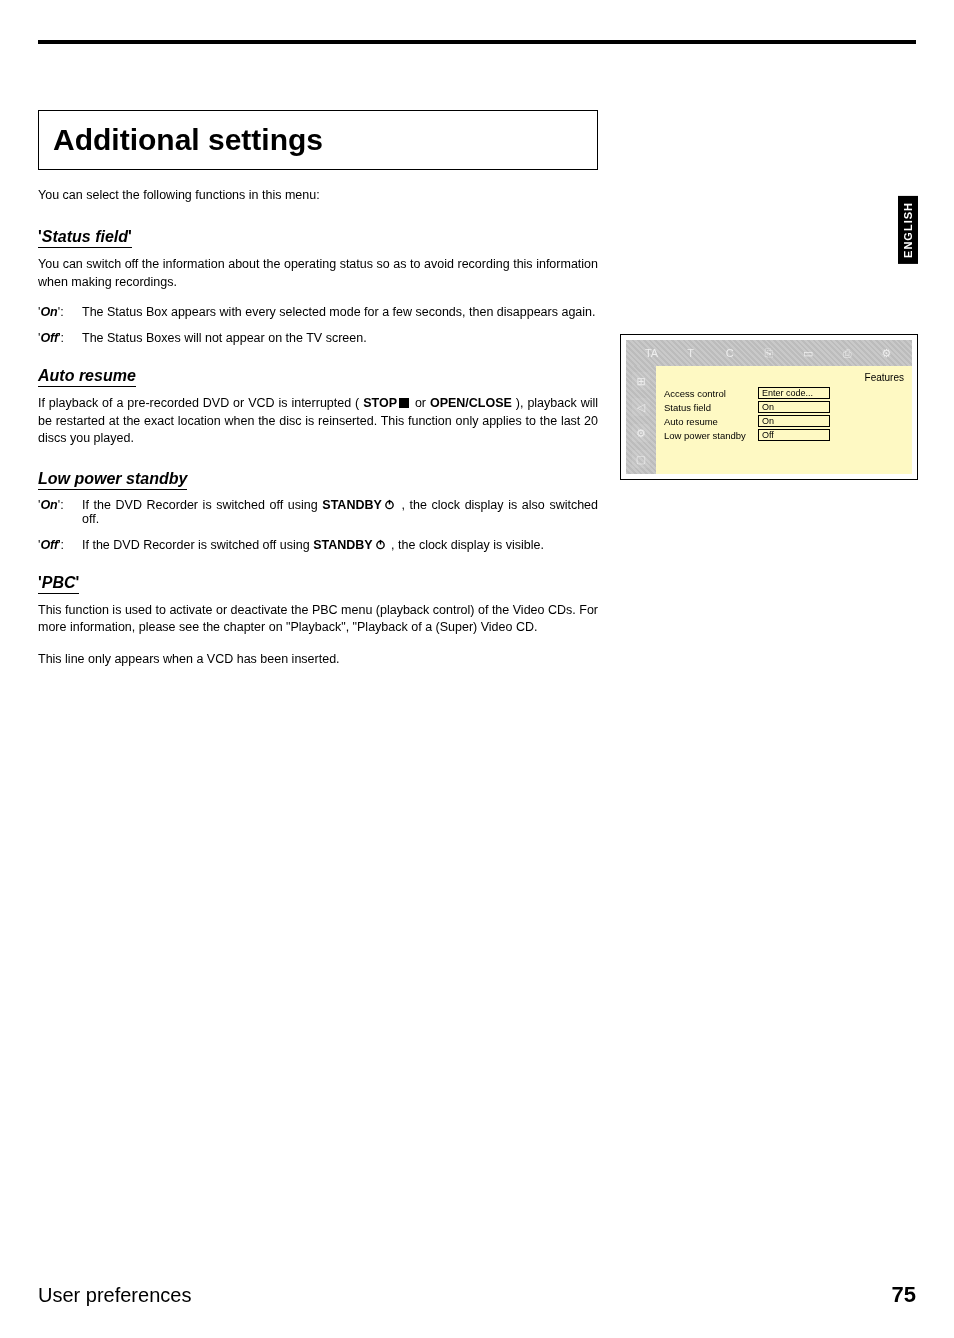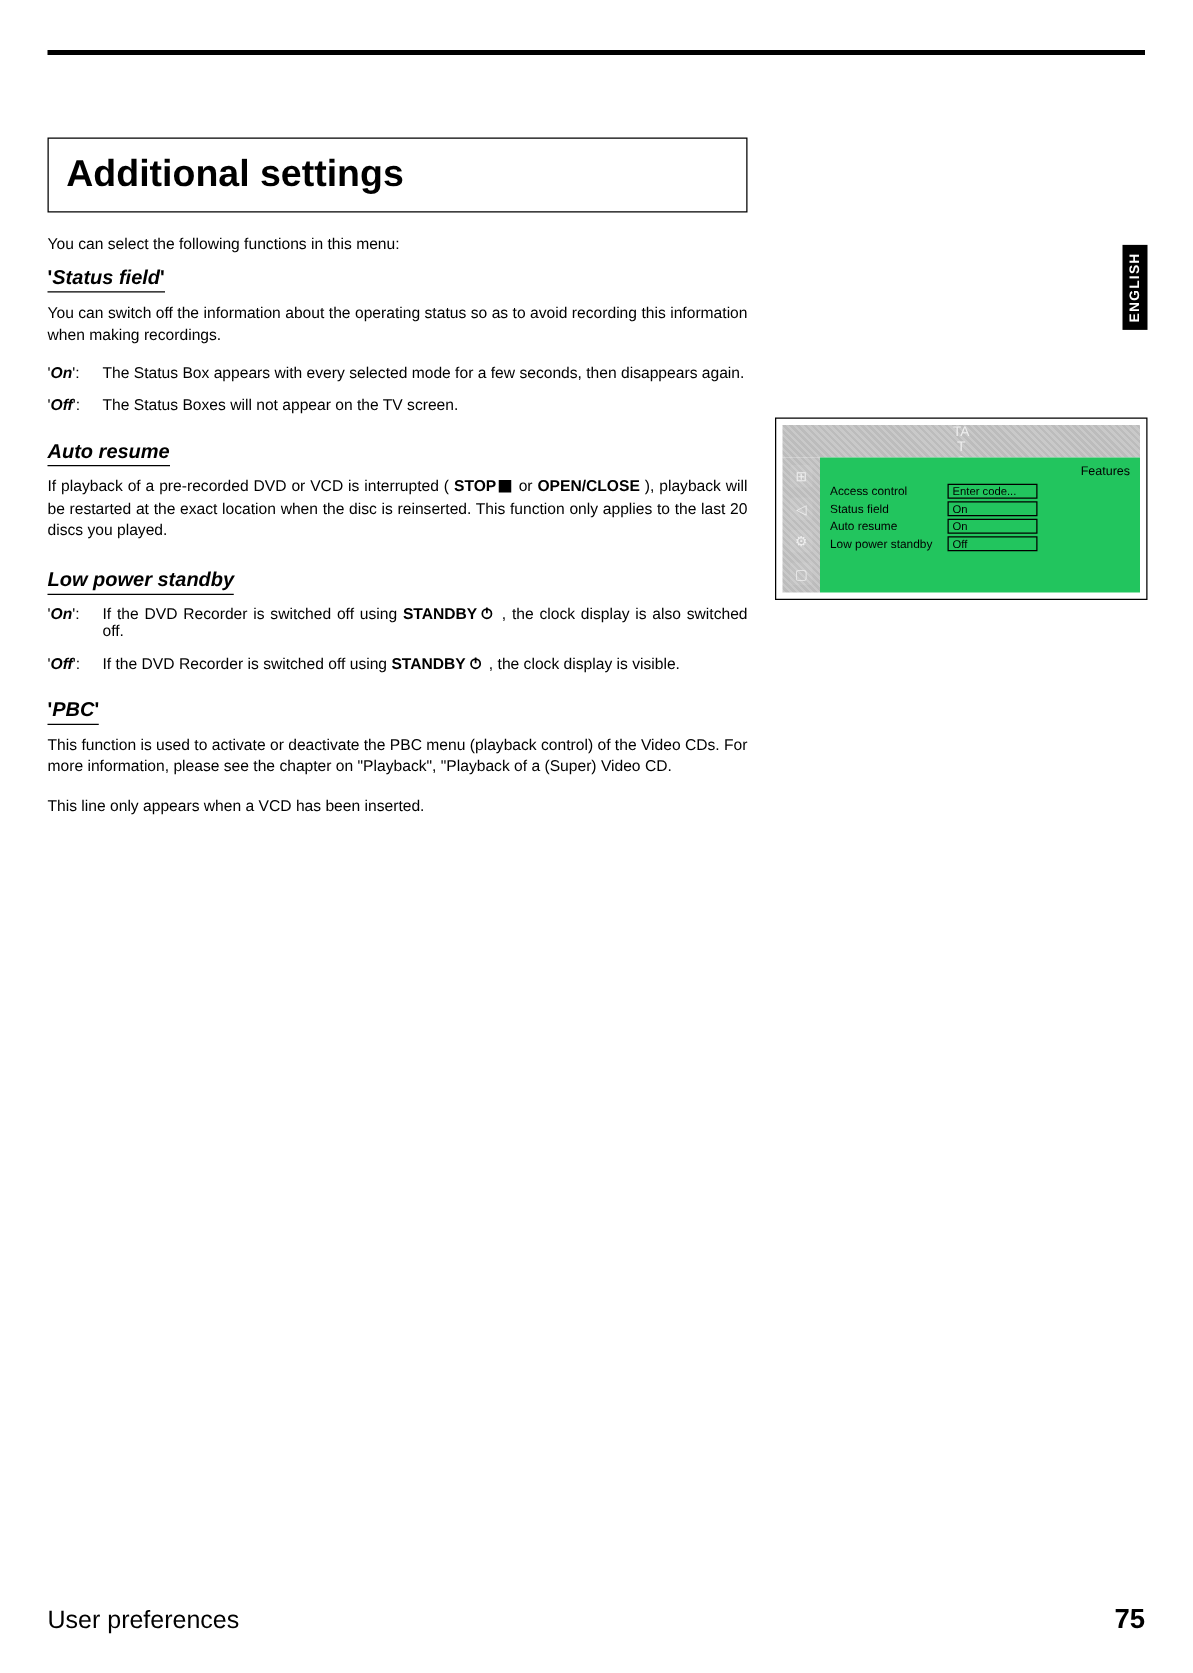--- a/index.html
+++ b/index.html
@@ -30,21 +30,21 @@
     display: inline-block;
     margin-top: 46px;
     margin-bottom: 18px;
     width: 560px;
   }
   .title-box h1 {
     font-size: 30px;
     font-weight: bold;
   }
 
-  .intro { font-size: 12.5px; margin-bottom: 12px; }
+  .intro { font-size: 12.5px; margin-bottom: 26px; }
 
   .sect-h {
     font-style: italic;
     font-weight: bold;
     font-size: 16px;
     display: inline-block;
     border-bottom: 1.5px solid #000;
     padding-bottom: 1px;
     margin-bottom: 8px;
   }
@@ -92,21 +92,20 @@
     width: 100%;
     background: #fff;
   }
   .osd-top {
     height: 26px;
     background: repeating-linear-gradient(45deg, #c9c9c9 0 2px, #bcbcbc 2px 4px);
     display: flex;
     align-items: center;
     justify-content: space-around;
     padding: 0 6px;
-    flex-direction: column;
   }
   .osd-icon {
     width: 16px; height: 14px;
     color: #eee;
     display: flex; align-items: center; justify-content: center;
     font-size: 11px;
   }
   .osd-body {
     display: flex;
   }
@@ -115,21 +114,21 @@
     background: repeating-linear-gradient(45deg, #c9c9c9 0 2px, #bcbcbc 2px 4px);
     display: flex;
     flex-direction: column;
     align-items: center;
     padding: 6px 0;
     gap: 8px;
   }
   .osd-side .osd-icon { width: 18px; height: 18px; background: rgba(255,255,255,0.08); border-radius: 2px; }
   .osd-content {
     flex: 1;
-    background: #22c55e;
+    background: #fef9c3;
     padding: 6px 8px 10px 8px;
     min-height: 98px;
   }
   .osd-title { text-align: right; font-size: 10px; margin-bottom: 4px; }
   .osd-row { display: flex; align-items: center; margin-bottom: 2px; }
   .osd-row-label { font-size: 9.5px; flex: 0 0 94px; }
   .osd-row-val {
     border: 1px solid #000;
     font-size: 9px;
     padding: 0 3px;

